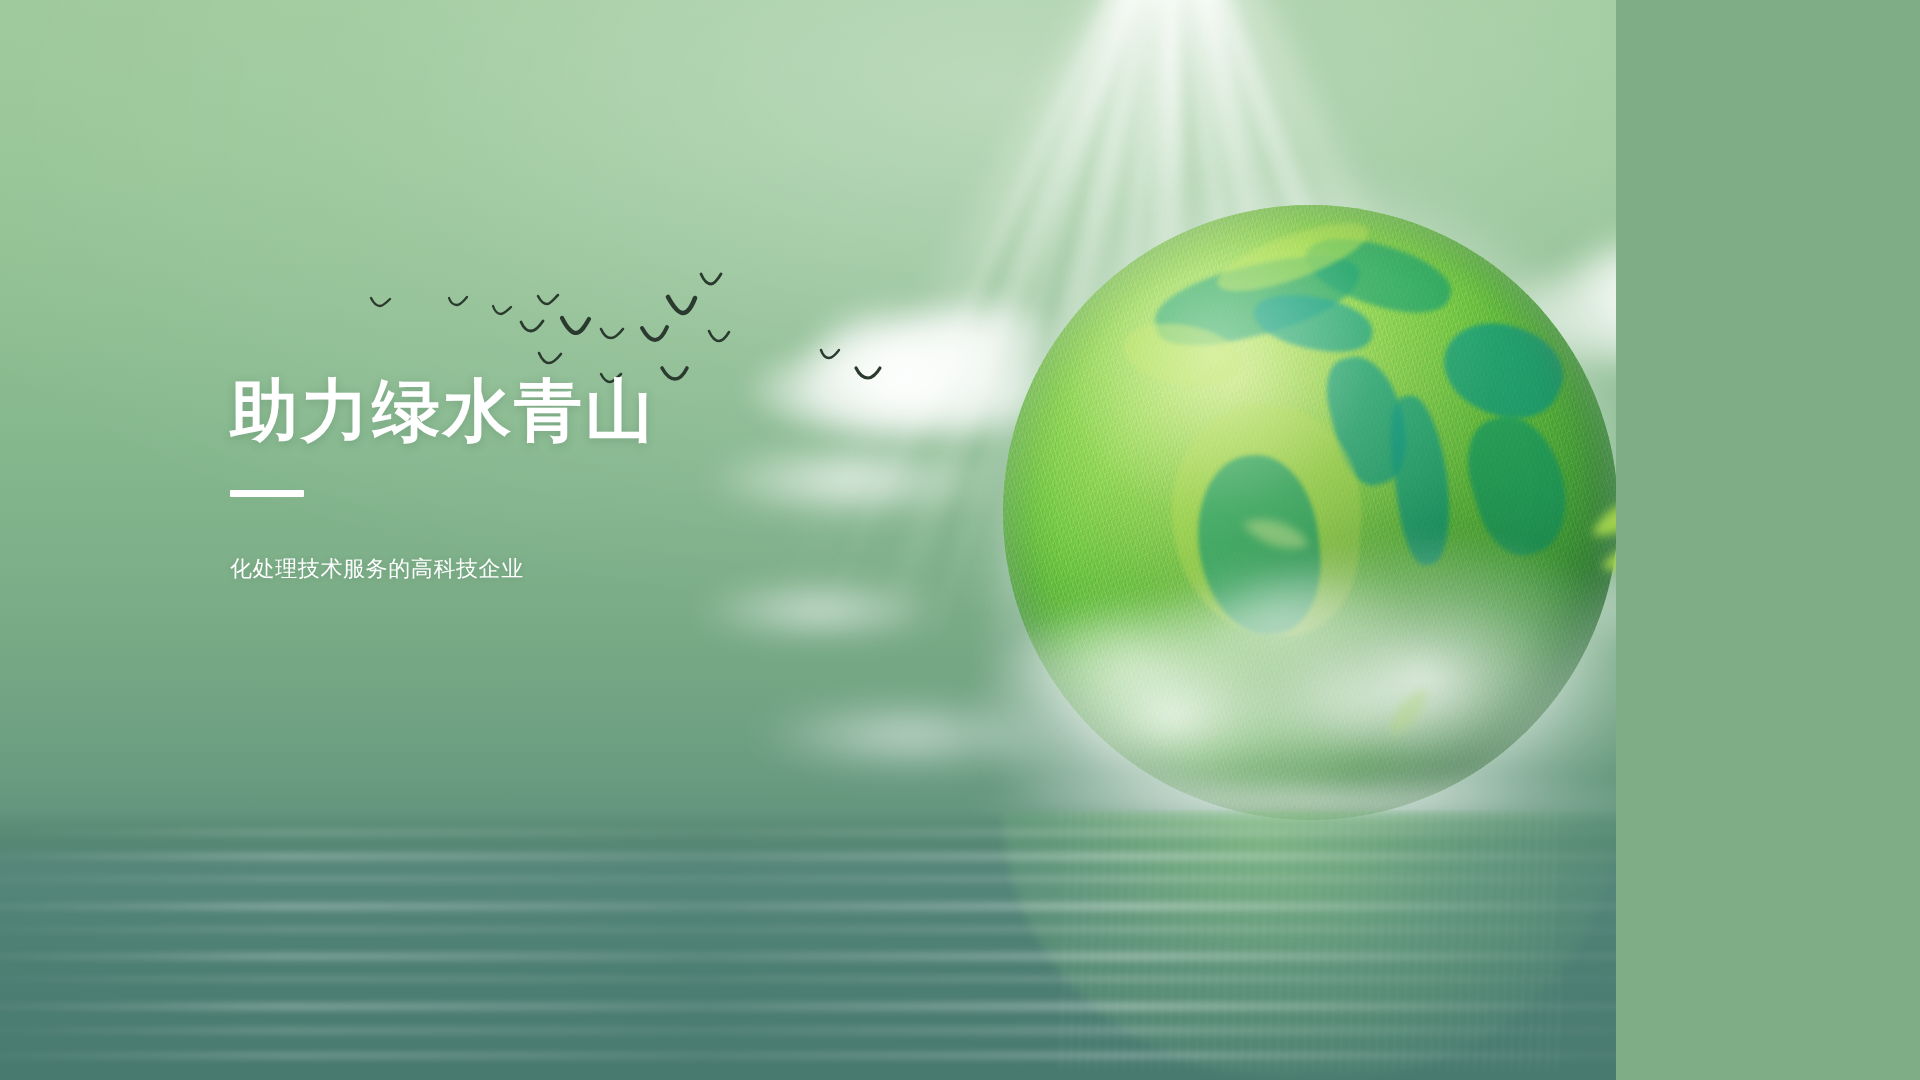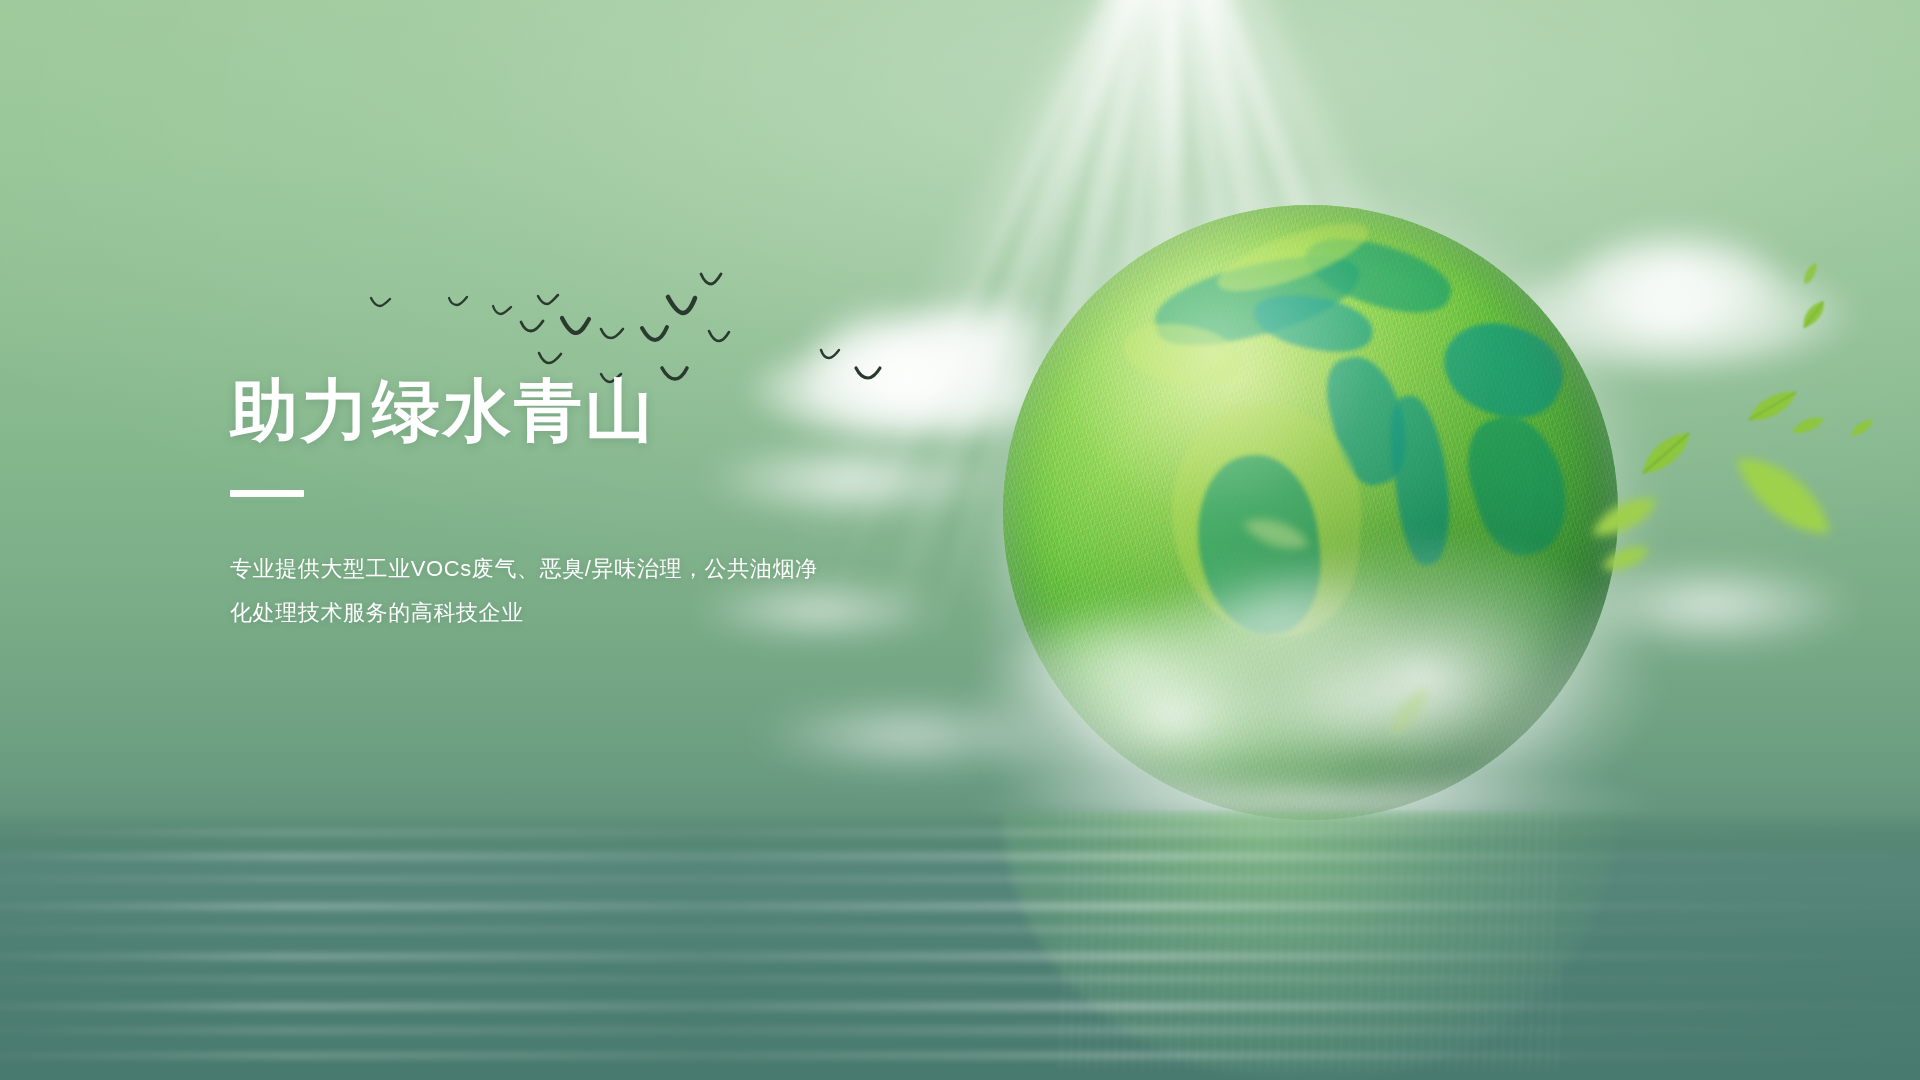--- a/index.html
+++ b/index.html
@@ -4,21 +4,21 @@
 <title>Banner</title>
 <style>
   * { margin:0; padding:0; box-sizing:border-box; }
   html, body {
     width:1920px; height:1080px; overflow:hidden;
     background:#7fae86;
     font-family:"Liberation Sans","DejaVu Sans",sans-serif;
   }
 
   #banner {
-    position:relative; width:1920px; height:1080px; overflow:hidden;
+    position:relative; width:1616px; height:1080px; overflow:hidden;
   }
 
   
   .sky {
     position:absolute; inset:0;
     background:
       linear-gradient(180deg,
         #9bc899 0%,
         #96c596 14%,
         #8fbf92 28%,
@@ -432,18 +432,17 @@
         </svg>
     </div>
   </div>
 
   <div class="copy">
     <h1 class="headline">
       <span class="headline-line">助力绿水青山</span>
     </h1>
     <div class="divider"></div>
     <p class="subcopy">
-      <span class="subcopy-line">专业提供大型工业VOCs废气、恶臭/异味治理，公共油烟净</span>
       <span class="subcopy-line">化处理技术服务的高科技企业</span>
     </p>
   </div>
 
 </div>
 
 </body></html>

